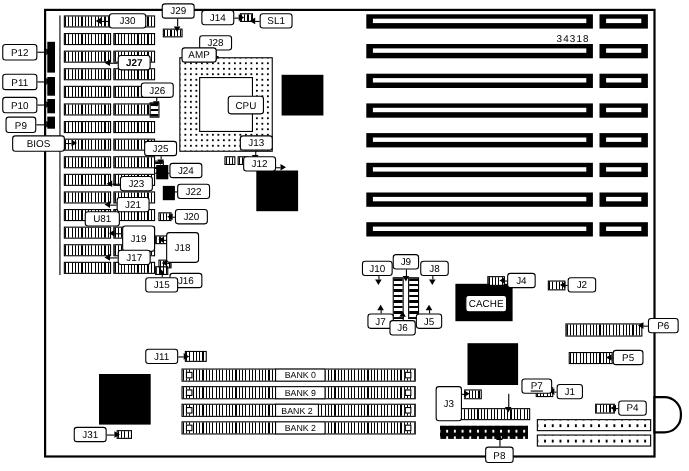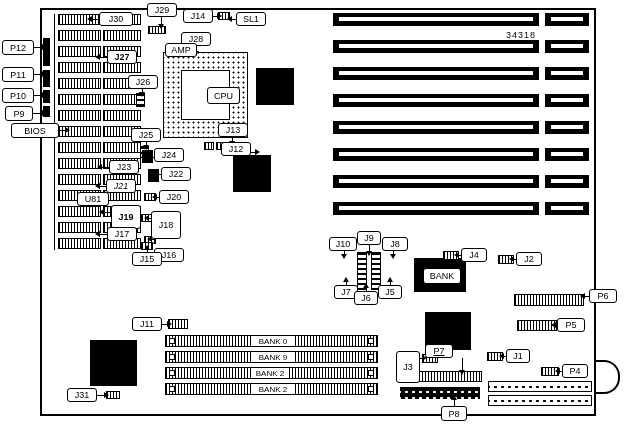--- a/index.html
+++ b/index.html
@@ -272,43 +272,43 @@
     <div class="label" style="left: 165px; top: 43px; width: 32px; height: 14px;">AMP</div>
     <div class="label" style="left: 107px; top: 50px; width: 30px; height: 14px; font-weight: bold;">J27</div>
     <div class="label" style="left: 128px; top: 75px; width: 30px; height: 14px;">J26</div>
     <div class="label" style="left: 207px; top: 87px; width: 33px; height: 17px;">CPU</div>
     <div class="label" style="left: 218px; top: 123px; width: 30px; height: 14px;">J13</div>
     <div class="label" style="left: 221px; top: 142px; width: 30px; height: 14px;">J12</div>
     <div class="label" style="left: 131px; top: 128px; width: 30px; height: 14px;">J25</div>
     <div class="label" style="left: 154px; top: 148px; width: 30px; height: 14px;">J24</div>
     <div class="label" style="left: 109px; top: 160px; width: 30px; height: 14px;">J23</div>
     <div class="label" style="left: 161px; top: 167px; width: 30px; height: 14px;">J22</div>
-    <div class="label" style="left: 106px; top: 179px; width: 30px; height: 14px; font-style: italic;">J21</div>
+    <div class="label" style="left: 106px; top: 179px; width: 30px; height: 14px;">J21</div>
     <div class="label" style="left: 159px; top: 190px; width: 30px; height: 14px;">J20</div>
     <div class="label" style="left: 77px; top: 192px; width: 32px; height: 14px;">U81</div>
-    <div class="label" style="left: 111px; top: 205px; width: 30px; height: 24px; font-weight: bold;">J19</div>
+    <div class="label" style="left: 111px; top: 205px; width: 30px; height: 24px;">J19</div>
     <div class="label" style="left: 151px; top: 211px; width: 30px; height: 28px;">J18</div>
     <div class="label" style="left: 107px; top: 227px; width: 30px; height: 14px;">J17</div>
     <div class="label" style="left: 154px; top: 248px; width: 30px; height: 14px;">J16</div>
     <div class="label" style="left: 132px; top: 252px; width: 30px; height: 14px;">J15</div>
     <div class="label" style="left: 132px; top: 317px; width: 30px; height: 14px;">J11</div>
     <div class="label" style="left: 67px; top: 388px; width: 30px; height: 14px;">J31</div>
     <div class="label" style="left: 329px; top: 237px; width: 28px; height: 14px;">J10</div>
     <div class="label" style="left: 357px; top: 231px; width: 24px; height: 14px;">J9</div>
     <div class="label" style="left: 382px; top: 237px; width: 26px; height: 14px;">J8</div>
     <div class="label" style="left: 334px; top: 285px; width: 24px; height: 14px;">J7</div>
     <div class="label" style="left: 354px; top: 291px; width: 24px; height: 14px;">J6</div>
     <div class="label" style="left: 378px; top: 285px; width: 24px; height: 14px;">J5</div>
-    <div class="label" style="left: 423px; top: 268px; width: 38px; height: 16px;">BANK</div>
+    <div class="label" style="left: 423px; top: 268px; width: 38px; height: 16px;">CACHE</div>
     <div class="label" style="left: 461px; top: 248px; width: 26px; height: 14px;">J4</div>
     <div class="label" style="left: 516px; top: 252px; width: 26px; height: 14px;">J2</div>
     <div class="label" style="left: 589px; top: 289px; width: 28px; height: 14px;">P6</div>
     <div class="label" style="left: 557px; top: 318px; width: 28px; height: 14px;">P5</div>
     <div class="label" style="left: 396px; top: 351px; width: 24px; height: 32px;">J3</div>
-    <div class="label" style="left: 425px; top: 344px; width: 28px; height: 14px; text-decoration: underline;">P7</div>
+    <div class="label" style="left: 474px; top: 344px; width: 28px; height: 14px; text-decoration: underline;">P7</div>
     <div class="label" style="left: 506px; top: 349px; width: 24px; height: 14px;">J1</div>
     <div class="label" style="left: 562px; top: 364px; width: 26px; height: 14px;">P4</div>
     <div class="label" style="left: 441px; top: 406px; width: 26px; height: 15px;">P8</div>
     <div class="label" style="left: 2px; top: 40px; width: 32px; height: 15px;">P12</div>
     <div class="label" style="left: 2px; top: 67px; width: 32px; height: 15px;">P11</div>
     <div class="label" style="left: 2px; top: 88px; width: 32px; height: 15px;">P10</div>
     <div class="label" style="left: 5px; top: 106px; width: 28px; height: 15px;">P9</div>
     <div class="label" style="left: 11px; top: 123px; width: 48px; height: 15px;">BIOS</div>
     <div class="txt" style="left: 506px; top: 29px; width: 40px; height: 11px;">34318</div>
   </div>

